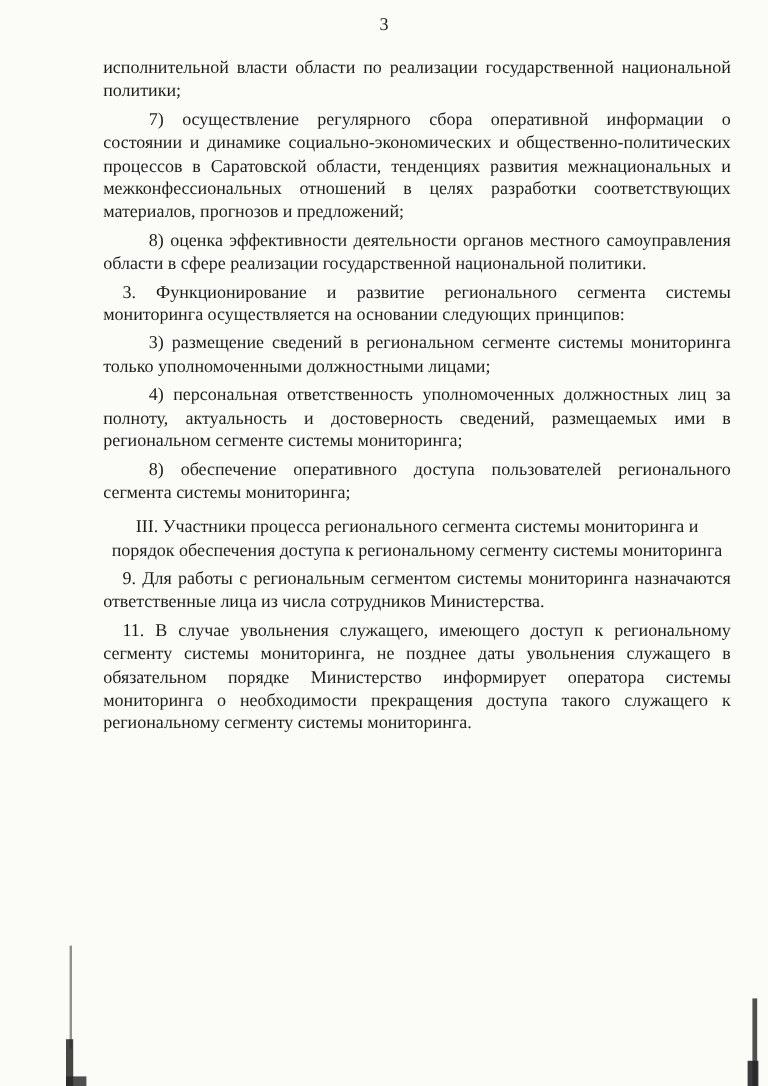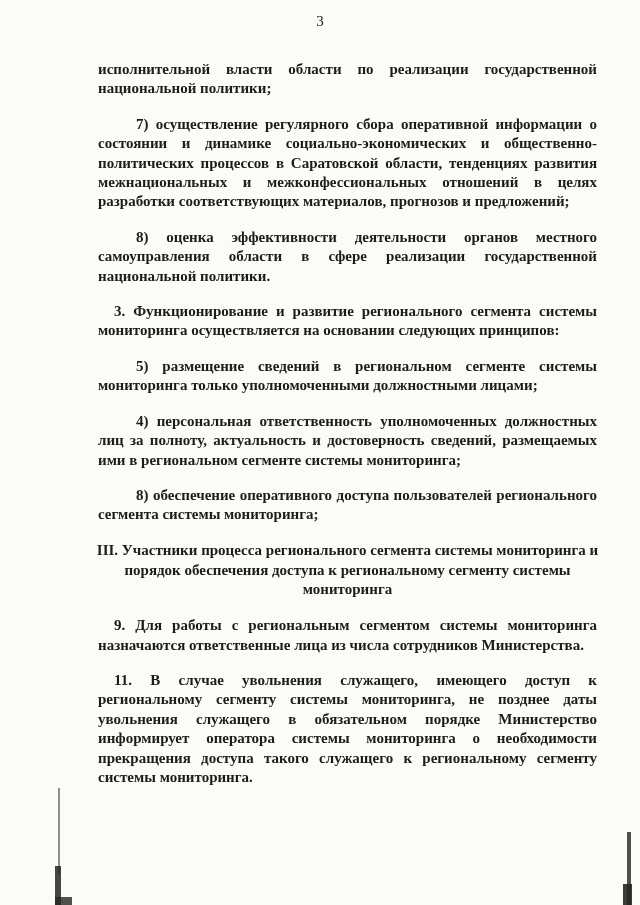--- a/index.html
+++ b/index.html
@@ -24,27 +24,27 @@
     font-size: 15px;
   }
   .doc-body {
     position: absolute;
     top: 44px; left: 82px;
     width: 531px;
     font-size: 15px;
     line-height: 19.4px;
     text-align: justify;
   }
-  p.para { margin: 16px; padding: 0; font-weight: bold; }
+  p.para { margin: 4px; padding: 0; }
   .no-indent { text-indent: 0; }
   .indent-lg { text-indent: 38px; }
   .indent-sm { text-indent: 16px; }
   .heading {
     font-size: 15px;
-    font-weight: bold;
+    font-weight: normal;
     text-align: center;
     text-indent: 0;
     margin: 9px 6px 1px 6px;
     line-height: 19.8px;
   }
   .artifact { position: absolute; background: #262626; }
   .art-left-thin   { left: 58px;  top: 788px; width: 2px;  height: 86px; opacity: .5; }
   .art-left-thick  { left: 55px;  top: 866px; width: 6px;  height: 39px; opacity: .85; }
   .art-left-smudge { left: 55px;  top: 897px; width: 17px; height: 8px;  opacity: .8; }
   .art-right-line  { left: 627px; top: 832px; width: 4px;  height: 73px; opacity: .8; }
@@ -55,21 +55,21 @@
 
 <div class="page">
 
   <div class="page-number">3</div>
 
   <div class="doc-body">
     <p class="para no-indent">исполнительной власти области по реализации государственной национальной политики;</p>
     <p class="para indent-lg">7) осуществление регулярного сбора оперативной информации о состоянии и динамике социально-экономических и общественно-политических процессов в Саратовской области, тенденциях развития межнациональных и межконфессиональных отношений в целях разработки соответствующих материалов, прогнозов и предложений;</p>
     <p class="para indent-lg">8) оценка эффективности деятельности органов местного самоуправления области в сфере реализации государственной национальной политики.</p>
     <p class="para indent-sm">3. Функционирование и развитие регионального сегмента системы мониторинга осуществляется на основании следующих принципов:</p>
-    <p class="para indent-lg">5) размещение сведений в региональном сегменте системы мониторинга только уполномоченными должностными лицами;</p>
+    <p class="para indent-lg">3) размещение сведений в региональном сегменте системы мониторинга только уполномоченными должностными лицами;</p>
     <p class="para indent-lg">4) персональная ответственность уполномоченных должностных лиц за полноту, актуальность и достоверность сведений, размещаемых ими в региональном сегменте системы мониторинга;</p>
     <p class="para indent-lg">8) обеспечение оперативного доступа пользователей регионального сегмента системы мониторинга;</p>
 
     <h2 class="heading">III. Участники процесса регионального сегмента системы мониторинга и порядок обеспечения доступа к региональному сегменту системы мониторинга</h2>
 
     <p class="para indent-sm">9. Для работы с региональным сегментом системы мониторинга назначаются ответственные лица из числа сотрудников Министерства.</p>
     <p class="para indent-sm">11. В случае увольнения служащего, имеющего доступ к региональному сегменту системы мониторинга, не позднее даты увольнения служащего в обязательном порядке Министерство информирует оператора системы мониторинга о необходимости прекращения доступа такого служащего к региональному сегменту системы мониторинга.</p>
   </div>
 
   <div class="artifact art-left-thin"></div>

